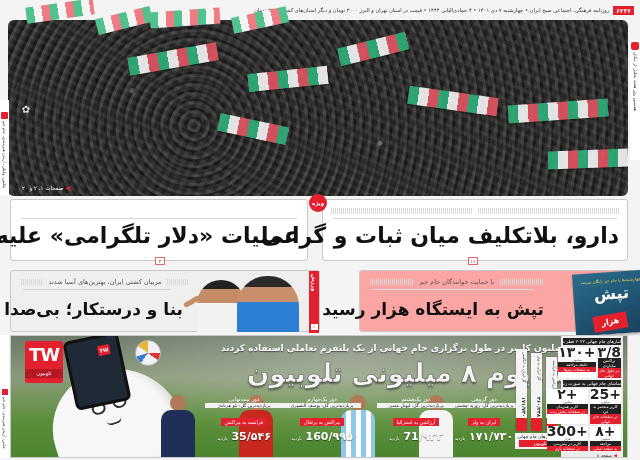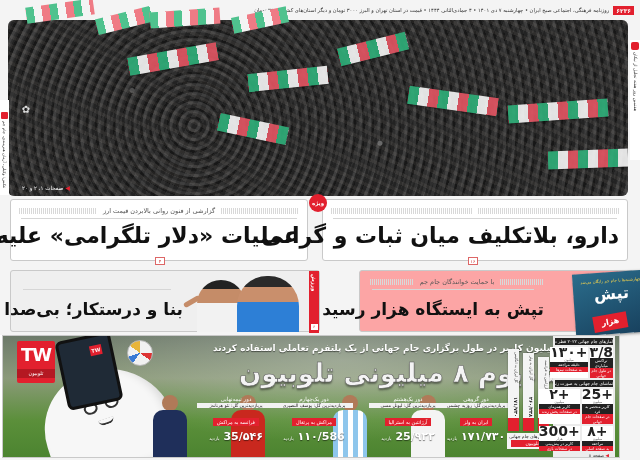--- a/index.html
+++ b/index.html
@@ -86,21 +86,21 @@
   .coach2 { position: absolute; bottom: -6px; right: 64px; width: 48px; height: 58px; border-radius: 24px 24px 0 0; background: linear-gradient(180deg, #222 0 16%, #c58c68 16% 40%, #f2f2f2 40% 100%); }
   .coach-arm { position: absolute; top: 28px; right: 108px; width: 18px; height: 5px; background: #c58c68; transform: rotate(-30deg); border-radius: 3px; }
 
   
   .mag { position: absolute; top: 1px; right: 14px; width: 76px; height: 62px; background: linear-gradient(160deg, #2b6d8c, #173f5c); transform: rotate(-4deg); box-shadow: 1px 1px 3px rgba(0,0,0,0.4); overflow: hidden; }
   .mag .mag-top { font-size: 4px; color: #ffd84a; text-align: center; margin-top: 6px; }
   .mag .mag-title { font-size: 16px; color: #fff; font-weight: bold; text-align: center; margin-top: 1px; }
   .mag .mag-red { position: absolute; bottom: 4px; left: 18px; width: 34px; height: 16px; background: #e2202e; color: #fff; font-size: 8px; font-weight: bold; text-align: center; line-height: 16px; transform: rotate(-6deg); }
 
   
-  .banner { position: absolute; top: 335px; left: 2px; width: 618px; height: 123px; border: 1px solid #c9c9c9; overflow: hidden;
+  .banner { position: absolute; top: 335px; left: 10px; width: 618px; height: 123px; border: 1px solid #c9c9c9; overflow: hidden;
     background: linear-gradient(180deg, #6d7a6a 0%, #8b9a7a 35%, #5b8f3a 70%, #4c8430 100%); }
   .banner-shade { position: absolute; inset: 0; background: radial-gradient(ellipse at 55% 20%, rgba(255,255,255,0.25), transparent 60%); }
   .banner-sub { position: absolute; top: 7px; left: 210px; font-size: 9px; color: #fff; font-weight: bold; white-space: nowrap; text-shadow: 0 1px 1px rgba(0,0,0,0.5); }
   .banner-title { position: absolute; top: 22px; left: 236px; font-size: 26px; font-weight: bold; color: #f4f4f4; white-space: nowrap; letter-spacing: -0.5px; -webkit-text-stroke: 0.5px #555; text-shadow: 0 2px 2px rgba(0,0,0,0.4); }
 
   .tw-logo { position: absolute; top: 5px; left: 14px; width: 38px; height: 42px; background: #e2202e; color: #fff; text-align: center; border-radius: 2px; }
   .tw-logo .tw { font-size: 18px; font-weight: bold; line-height: 28px; letter-spacing: -1px; }
   .tw-logo .tw-sub { font-size: 5px; background: #b41822; line-height: 9px; }
   .phone { position: absolute; top: 0px; left: 58px; width: 56px; height: 70px; background: #1f2a36; border: 3px solid #111; border-radius: 6px; transform: rotate(-12deg); }
   .phone .mini-tw { position: absolute; top: 8px; right: 8px; width: 12px; height: 10px; background: #e2202e; color: #fff; font-size: 5px; text-align: center; line-height: 10px; font-weight: bold; }
@@ -183,42 +183,42 @@
     <div class="ls-text">عکس: وکیلی، آرمان هنرمندی، جام جم</div>
   </div>
 
   <div class="hero-kicker-icon">✿</div>
   <div class="hero-pages">
     <span class="arrow">◀</span>
     <span>صفحات ۱، ۲ و ۲۰</span>
   </div>
 
   <div class="box box-top-left">
-    <div class="box-kicker">
-      <span class="rule"></span>
-      <span class="txt">گزارشی از فنون روانی بالابردن قیمت ارز</span>
-      <span class="rule"></span>
-    </div>
     <div class="box-sep"></div>
     <div class="box-headline">عملیات «دلار تلگرامی» علیه بازار</div>
   </div>
   <div class="page-num-small" style="top:257px;left:155px;">۴</div>
 
   <div class="box box-top-right">
     <div class="box-kicker">
       <span class="rule"></span>
       <span class="rule"></span>
     </div>
     <div class="box-sep"></div>
     <div class="box-headline">دارو، بلاتکلیف میان ثبات و گرانی</div>
   </div>
   <div class="special-badge">ویژه</div>
   <div class="page-num-small" style="top:257px;left:468px;">۱۶</div>
 
   <div class="box box-mid-left">
+    <div class="box-kicker">
+      <span class="rule"></span>
+      <span class="txt">مربیان کشتی ایران، بهترین‌های آسیا شدند</span>
+      <span class="rule"></span>
+    </div>
     <div class="box-sep"></div>
     <div class="box-headline">بنا و درستکار؛ بی‌صدا در صدر</div>
     <div class="coaches">
       <div class="coach2"></div>
       <div class="coach-arm"></div>
       <div class="coach1"></div>
     </div>
     <div class="section-tab">
       <span class="lbl">ورزش</span>
       <span class="pg">۶</span>
@@ -289,27 +289,27 @@
     <div class="stat-card" style="top:60px;left:190px;direction:rtl;">
       <div class="round">دور نیمه‌نهایی</div>
       <div class="desc">پربازدیدترین گل: تئو هرناندز</div>
       <div class="tag">فرانسه به مراکش</div>
       <div class="value"><span>35/۵۴۶</span> <small>بازدید</small></div>
     </div>
     <div class="stat-card" style="top:60px;left:268px;direction:rtl;">
       <div class="round">دور یک‌چهارم</div>
       <div class="desc">پربازدیدترین گل: یوسف النصیری</div>
       <div class="tag">مراکش به پرتغال</div>
-      <div class="value"><span>۱۱۰/586</span> <small>بازدید</small></div>
+      <div class="value"><span>160/۹۹۵</span> <small>بازدید</small></div>
     </div>
     <div class="stat-card" style="top:60px;left:362px;direction:rtl;">
       <div class="round">دور یک‌هشتم</div>
       <div class="desc">پربازدیدترین گل: لیونل مسی</div>
       <div class="tag">آرژانتین به استرالیا</div>
-      <div class="value"><span>25/۹۲۲</span> <small>بازدید</small></div>
+      <div class="value"><span>71/۹۲۲</span> <small>بازدید</small></div>
     </div>
     <div class="stat-card" style="top:60px;left:430px;direction:rtl;">
       <div class="round">دور گروهی</div>
       <div class="desc">پربازدیدترین گل: روزبه چشمی</div>
       <div class="tag">ایران به ولز</div>
       <div class="value"><span>۱۷۱/۷۳۰</span> <small>بازدید</small></div>
     </div>
 
     <div class="bars-panel">
       <div class="bar-col" style="left:1px;height:82px;">

